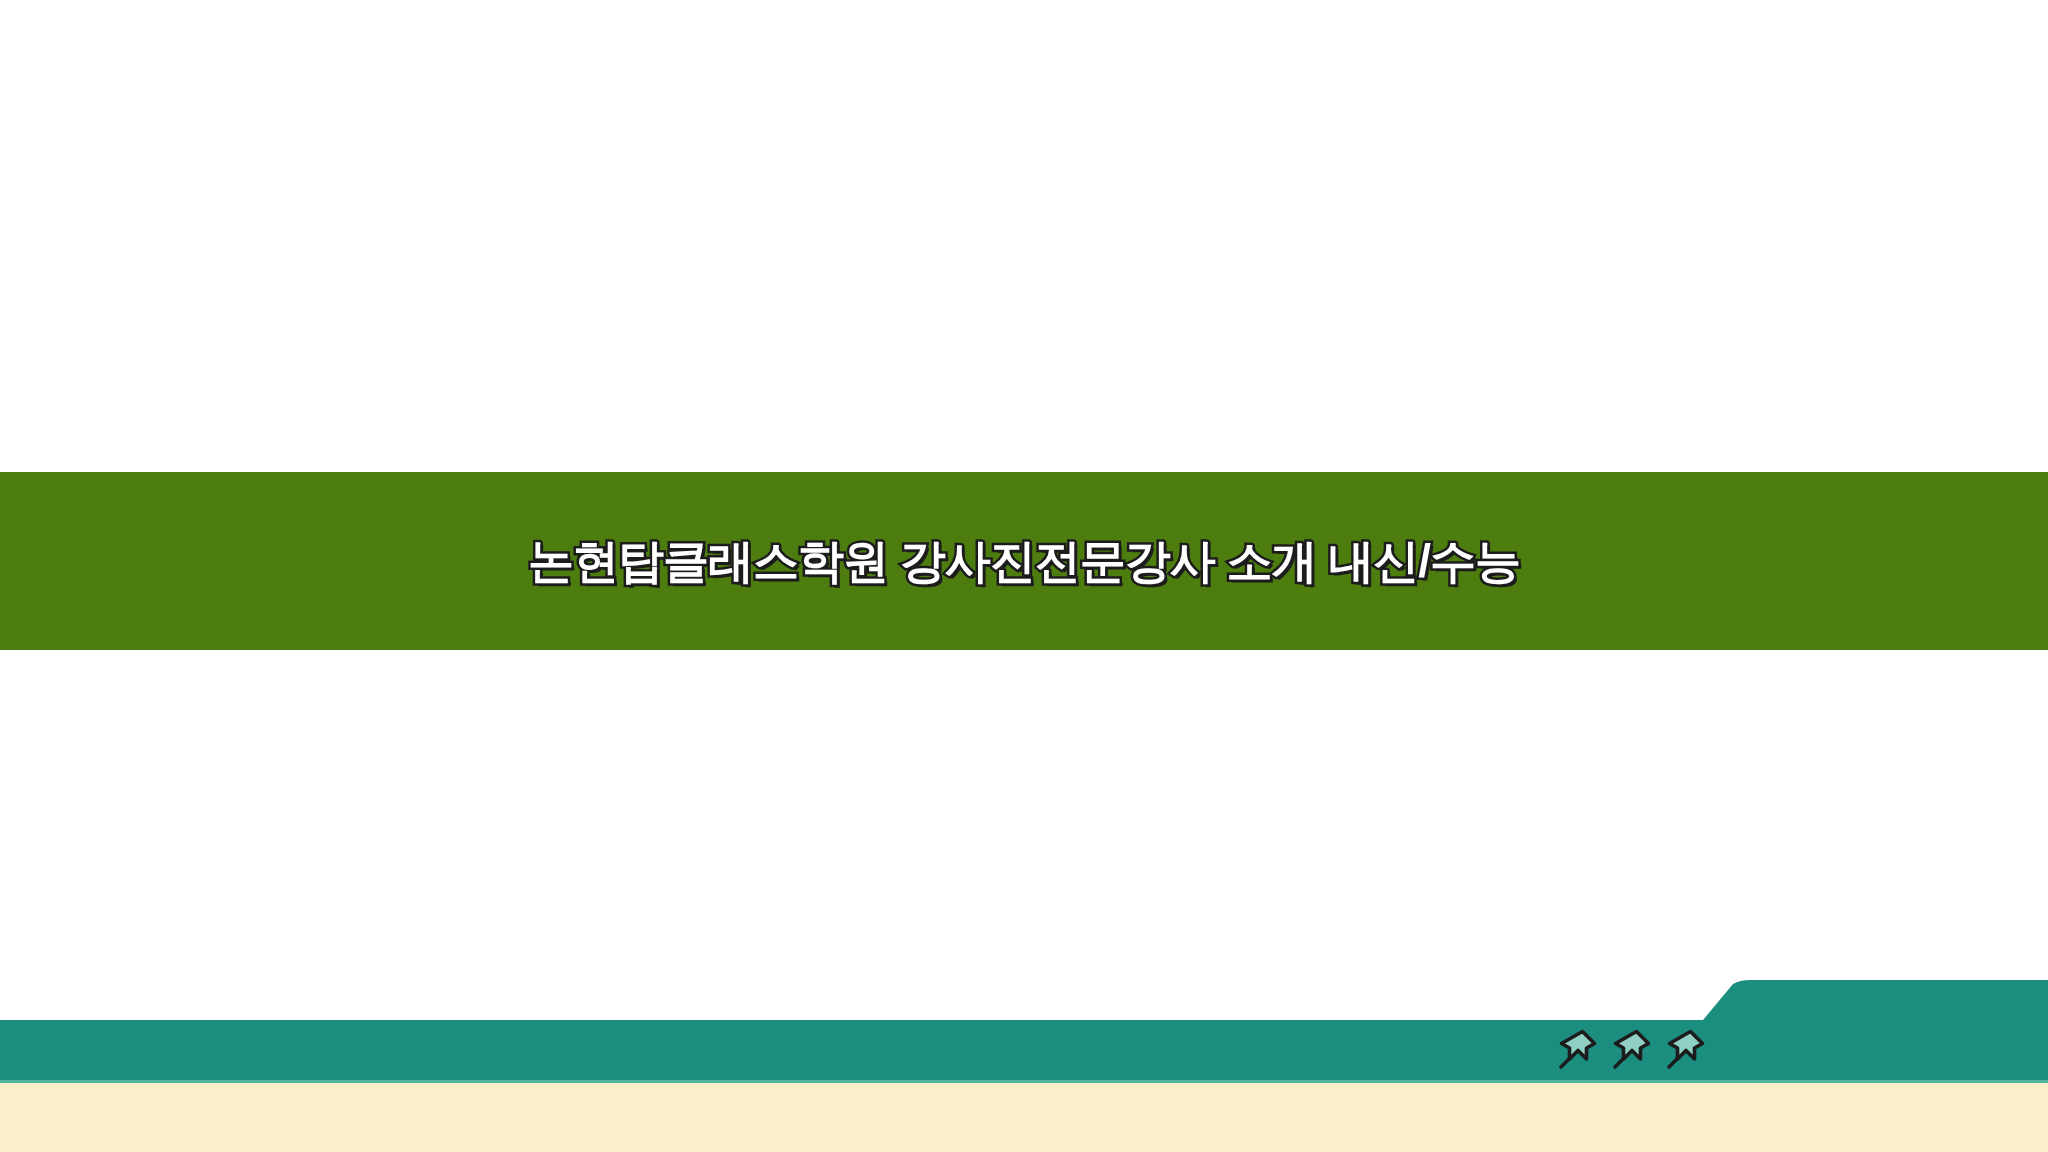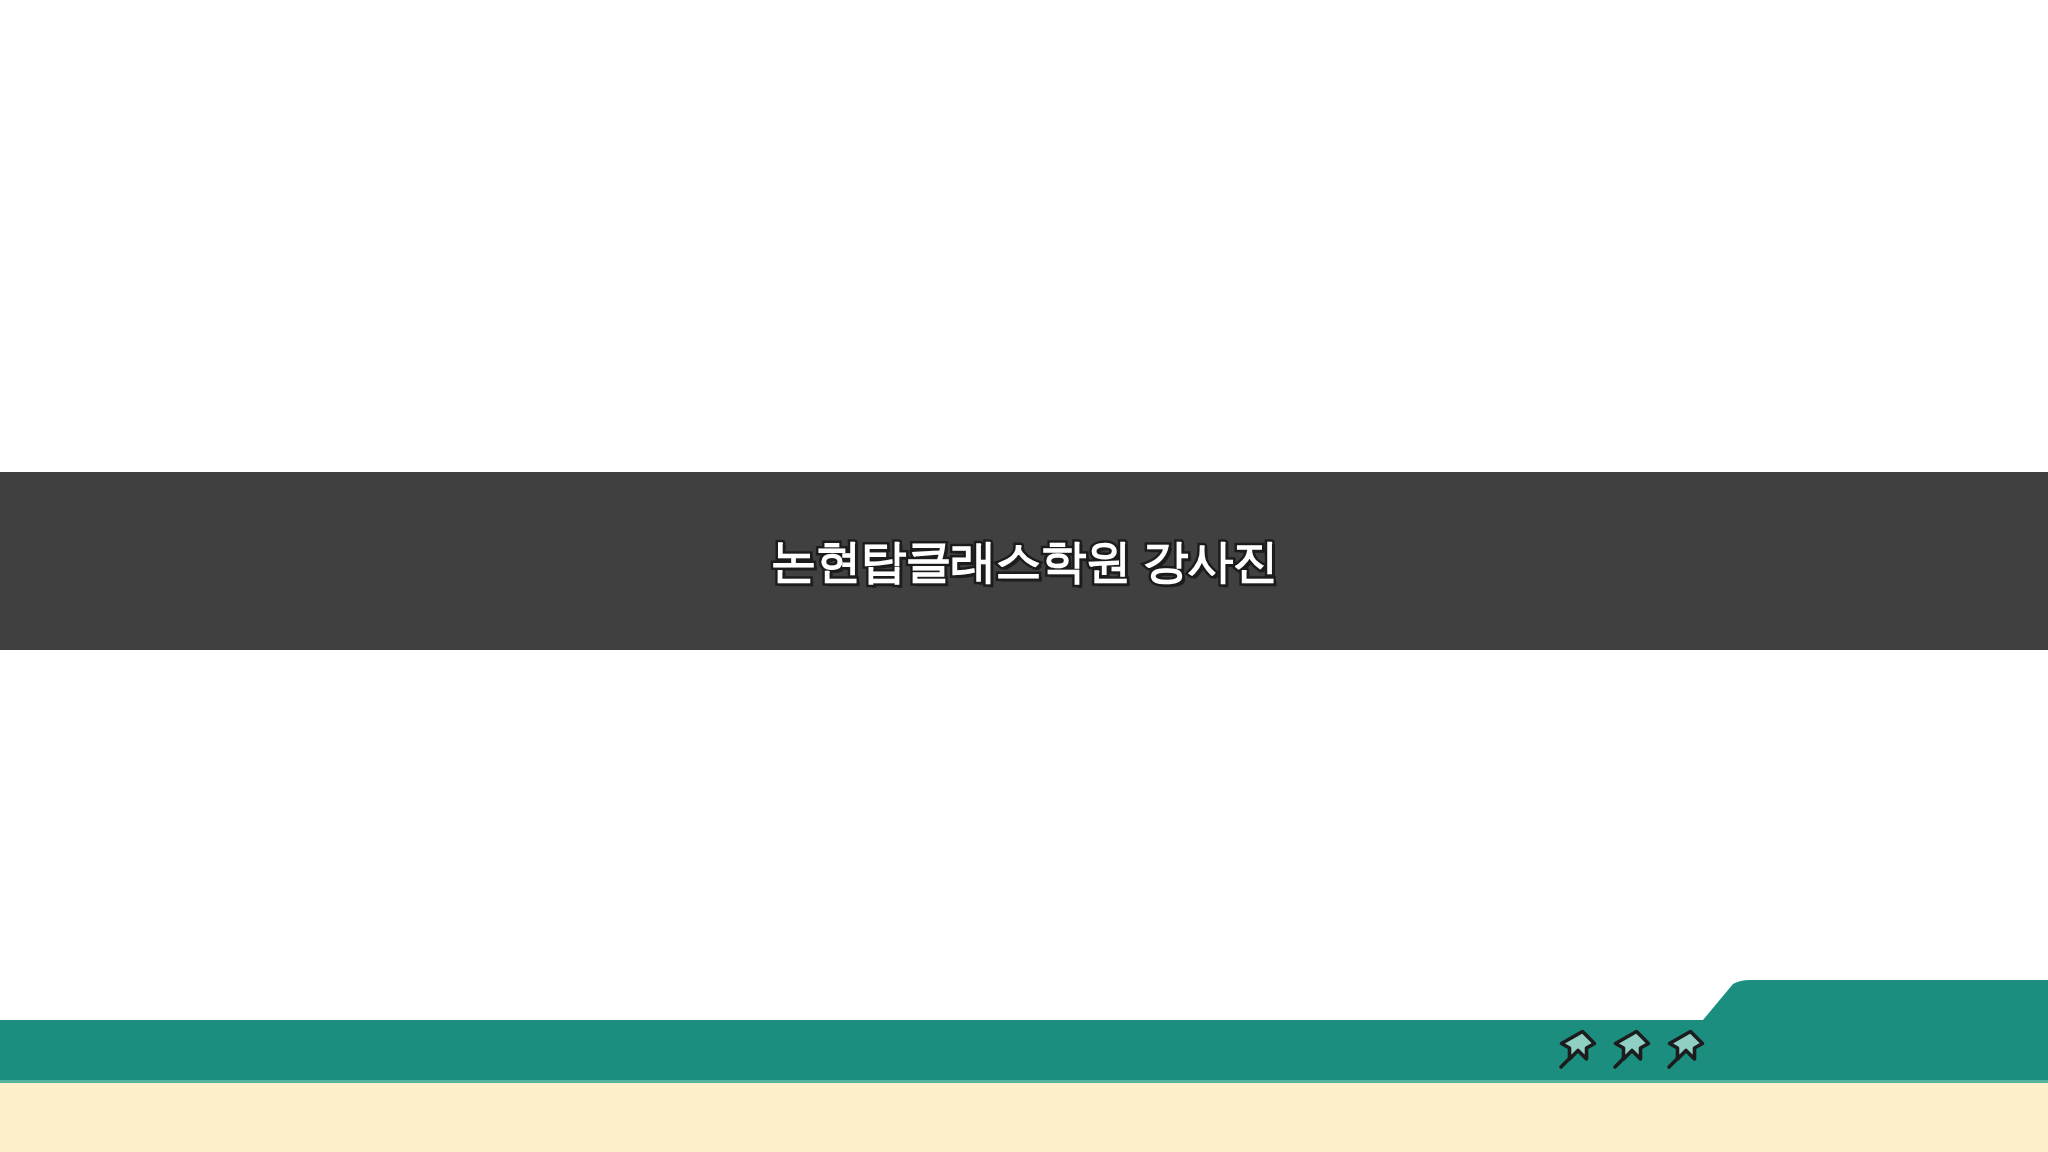--- a/index.html
+++ b/index.html
@@ -28,21 +28,21 @@
     background: #ffffff;
   }
 
   
   .title-banner {
     position: absolute;
     left: 0;
     top: 472px;
     width: 2048px;
     height: 178px;
-    background: #404040;
+    background: #4d7c0f;
     display: flex;
     flex-direction: row;
     align-items: center;
     justify-content: center;
   }
 
   .title-line {
     color: #ffffff;
     font-family: "Liberation Sans", sans-serif;
     font-weight: bold;
@@ -119,20 +119,21 @@
 </style>
 </head>
 <body>
 
 <div id="page">
 
   <div class="top-whitespace"></div>
 
   <div class="title-banner">
     <div class="title-line">논현탑클래스학원 강사진</div>
+    <div class="title-line">전문강사 소개 내신/수능</div>
   </div>
 
   <div class="mid-whitespace"></div>
 
   <div class="teal-band">
     <svg width="2048" height="103" viewBox="0 0 2048 103" xmlns="http://www.w3.org/2000/svg" aria-hidden="true">
       <path d="M 0 40
                L 1703 40
                L 1733 4
                Q 1740 0 1750 0

